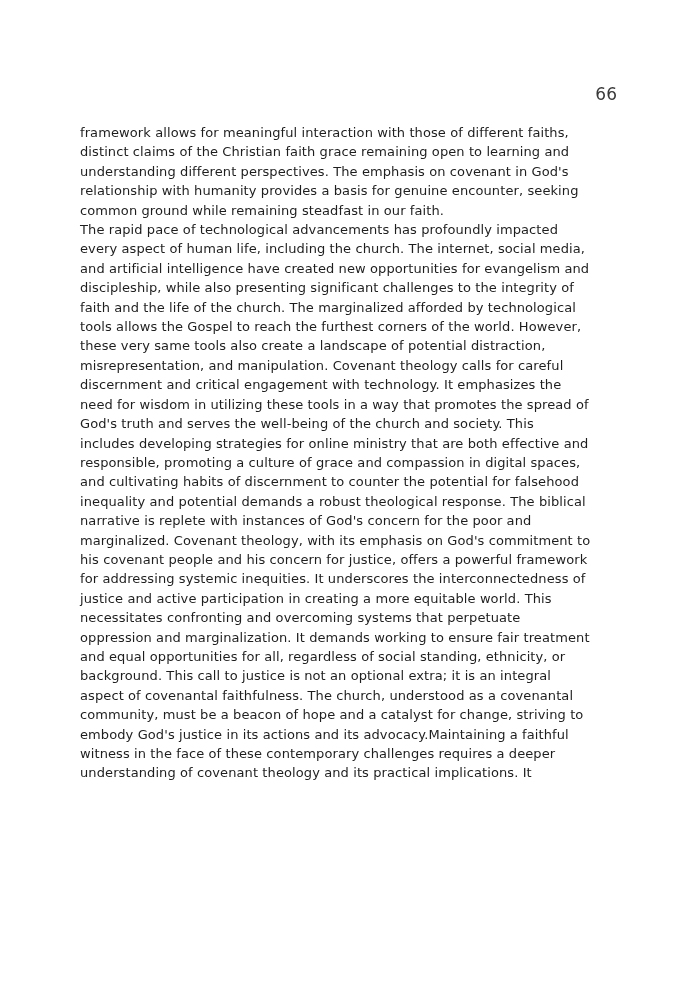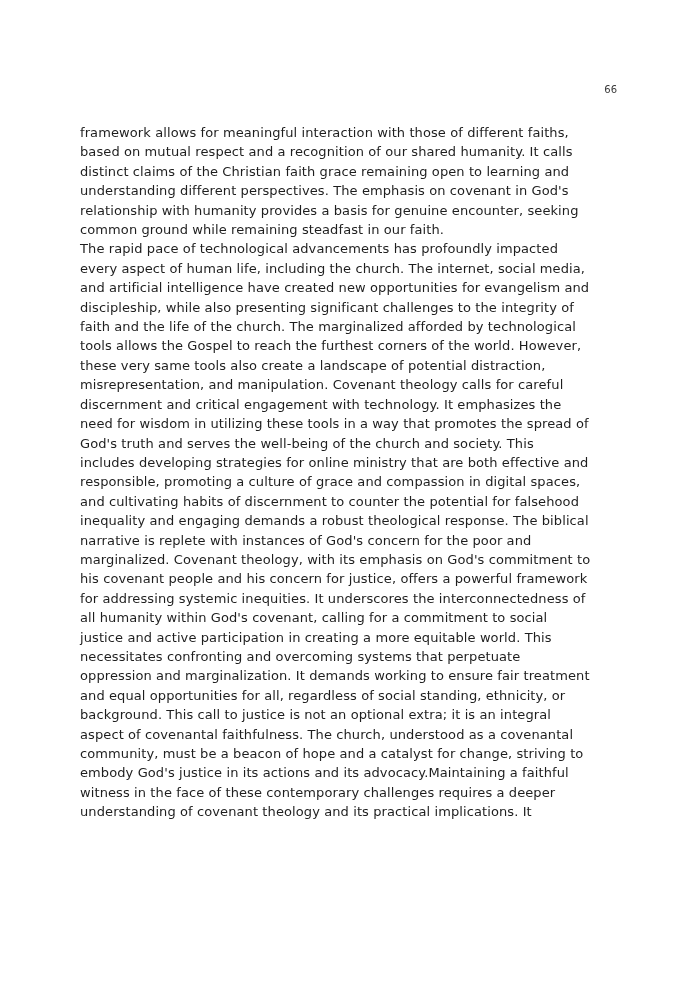--- a/index.html
+++ b/index.html
@@ -17,21 +17,21 @@
   .page {
     position: absolute;
     inset: 0;
     background: #ffffff;
     color: #1e1e1e;
   }
   .page-number {
     position: absolute;
     top: 84px;
     right: 82px;
-    font-size: 10px;
+    font-size: 17px;
     color: #3a3a3a;
   }
   .body-text {
     position: absolute;
     top: 123px;
     left: 80px;
     width: 562px;
     font-size: 13px;
     line-height: 19.4px;
     color: #1e1e1e;
@@ -41,45 +41,43 @@
     white-space: pre;
   }
 </style>
 </head>
 <body>
 
 <div class="page">
   <div class="page-number">66</div>
   <div class="body-text">
       <div class="text-line">framework allows for meaningful interaction with those of different faiths,</div>
-      <div class="text-line">based on mutual respect and a recognition of our shared humanity. It calls</div>
       <div class="text-line">distinct claims of the Christian faith grace remaining open to learning and</div>
       <div class="text-line">understanding different perspectives. The emphasis on covenant in God's</div>
       <div class="text-line">relationship with humanity provides a basis for genuine encounter, seeking</div>
       <div class="text-line">common ground while remaining steadfast in our faith.</div>
       <div class="text-line">The rapid pace of technological advancements has profoundly impacted</div>
       <div class="text-line">every aspect of human life, including the church. The internet, social media,</div>
       <div class="text-line">and artificial intelligence have created new opportunities for evangelism and</div>
       <div class="text-line">discipleship, while also presenting significant challenges to the integrity of</div>
       <div class="text-line">faith and the life of the church. The marginalized afforded by technological</div>
       <div class="text-line">tools allows the Gospel to reach the furthest corners of the world. However,</div>
       <div class="text-line">these very same tools also create a landscape of potential distraction,</div>
       <div class="text-line">misrepresentation, and manipulation. Covenant theology calls for careful</div>
       <div class="text-line">discernment and critical engagement with technology. It emphasizes the</div>
       <div class="text-line">need for wisdom in utilizing these tools in a way that promotes the spread of</div>
       <div class="text-line">God's truth and serves the well-being of the church and society. This</div>
       <div class="text-line">includes developing strategies for online ministry that are both effective and</div>
       <div class="text-line">responsible, promoting a culture of grace and compassion in digital spaces,</div>
       <div class="text-line">and cultivating habits of discernment to counter the potential for falsehood</div>
-      <div class="text-line">inequality and engaging demands a robust theological response. The biblical</div>
+      <div class="text-line">inequality and potential demands a robust theological response. The biblical</div>
       <div class="text-line">narrative is replete with instances of God's concern for the poor and</div>
       <div class="text-line">marginalized. Covenant theology, with its emphasis on God's commitment to</div>
       <div class="text-line">his covenant people and his concern for justice, offers a powerful framework</div>
       <div class="text-line">for addressing systemic inequities. It underscores the interconnectedness of</div>
-      <div class="text-line">all humanity within God's covenant, calling for a commitment to social</div>
       <div class="text-line">justice and active participation in creating a more equitable world. This</div>
       <div class="text-line">necessitates confronting and overcoming systems that perpetuate</div>
       <div class="text-line">oppression and marginalization. It demands working to ensure fair treatment</div>
       <div class="text-line">and equal opportunities for all, regardless of social standing, ethnicity, or</div>
       <div class="text-line">background. This call to justice is not an optional extra; it is an integral</div>
       <div class="text-line">aspect of covenantal faithfulness. The church, understood as a covenantal</div>
       <div class="text-line">community, must be a beacon of hope and a catalyst for change, striving to</div>
       <div class="text-line">embody God's justice in its actions and its advocacy.Maintaining a faithful</div>
       <div class="text-line">witness in the face of these contemporary challenges requires a deeper</div>
       <div class="text-line">understanding of covenant theology and its practical implications. It</div>

